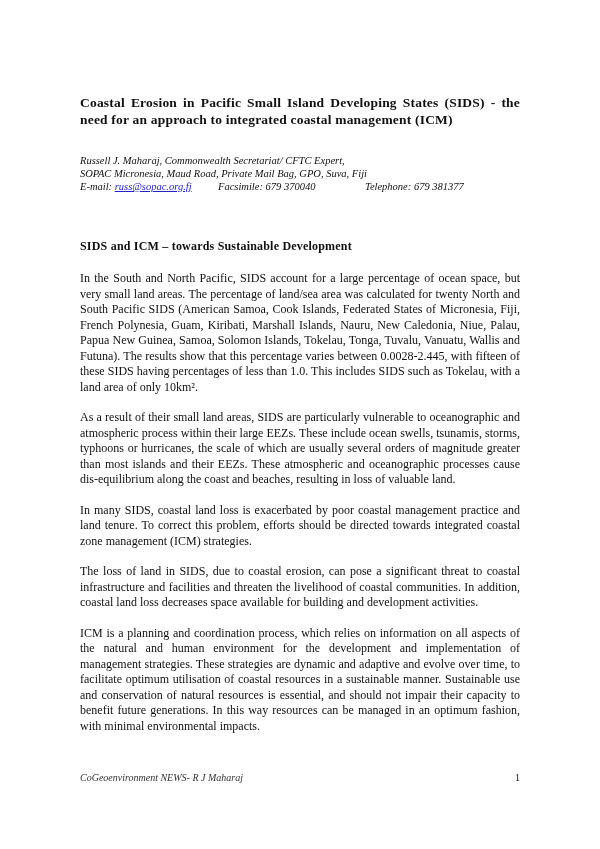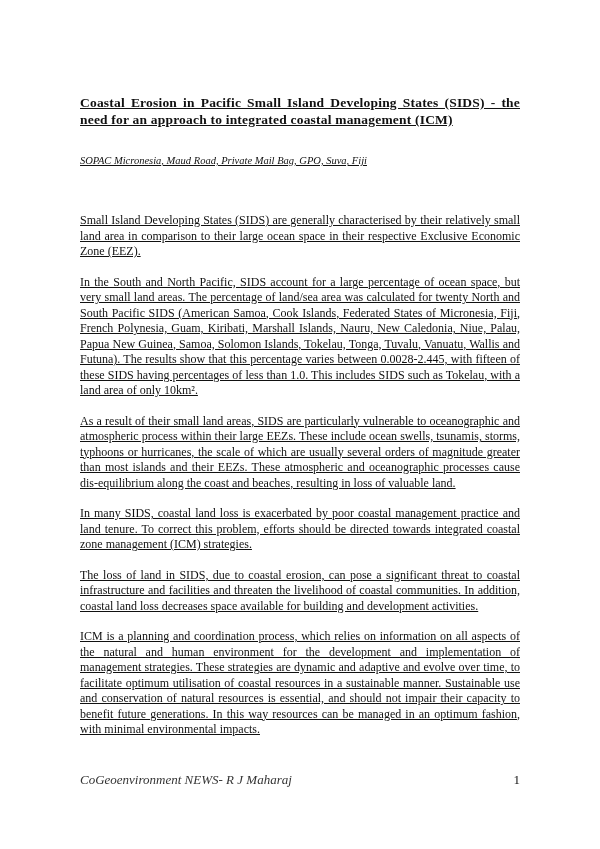--- a/index.html
+++ b/index.html
@@ -10,21 +10,20 @@
   .page {
     position: relative;
     width: 600px;
     height: 849px;
     background: #ffffff;
     font-family: "Liberation Serif", "DejaVu Serif", serif;
     color: #111111;
     box-sizing: border-box;
     padding: 94px 80px 0 80px;
     overflow: hidden;
-    text-decoration: underline;
   }
   .title {
     font-size: 13.5px;
     font-weight: bold;
     line-height: 17px;
     text-align: justify;
     letter-spacing: 0.2px;
     margin: 0 0 26px 0;
   }
   .authors {
@@ -62,45 +61,49 @@
     margin: 0 0 15px 0;
   }
   .footer {
     position: absolute;
     left: 80px;
     right: 80px;
     top: 772px;
     display: flex;
     justify-content: space-between;
     align-items: baseline;
-    font-size: 13px;
+    font-size: 10px;
   }
   .footer-left {
     font-style: italic;
     color: #333333;
   }
   .footer-page {
     font-style: normal;
     color: #111111;
   }
 </style>
 </head>
 <body>
 
 <div class="page">
 
   <h1 class="title">Coastal Erosion in Pacific Small Island Developing States (SIDS) - the need for an approach to integrated coastal management (ICM)</h1>
 
   <div class="authors">
+    <div>Russell J. Maharaj, Commonwealth Secretariat/ CFTC Expert,</div>
     <div>SOPAC Micronesia, Maud Road, Private Mail Bag, GPO, Suva, Fiji</div>
+    <div class="contact-line">
+      <span class="contact-seg1"><span>E-mail: </span><a class="email-link">russ@sopac.org.fj</a></span><span class="contact-seg2">Facsimile: 679 370040</span><span>Telephone: 679 381377</span>
+    </div>
   </div>
 
+  <h2 class="section-heading">SIDS and ICM – towards Sustainable Development</h2>
 
   <div class="body-text">
-    <p>Small Island Developing States (SIDS) are generally characterised by their relatively small land area in comparison to their large ocean space in their respective Exclusive Economic Zone (EEZ).</p>
     <p>In the South and North Pacific, SIDS account for a large percentage of ocean space, but very small land areas. The percentage of land/sea area was calculated for twenty North and South Pacific SIDS (American Samoa, Cook Islands, Federated States of Micronesia, Fiji, French Polynesia, Guam, Kiribati, Marshall Islands, Nauru, New Caledonia, Niue, Palau, Papua New Guinea, Samoa, Solomon Islands, Tokelau, Tonga, Tuvalu, Vanuatu, Wallis and Futuna). The results show that this percentage varies between 0.0028-2.445, with fifteen of these SIDS having percentages of less than 1.0. This includes SIDS such as Tokelau, with a land area of only 10km².</p>
     <p>As a result of their small land areas, SIDS are particularly vulnerable to oceanographic and atmospheric process within their large EEZs. These include ocean swells, tsunamis, storms, typhoons or hurricanes, the scale of which are usually several orders of magnitude greater than most islands and their EEZs. These atmospheric and oceanographic processes cause dis-equilibrium along the coast and beaches, resulting in loss of valuable land.</p>
     <p>In many SIDS, coastal land loss is exacerbated by poor coastal management practice and land tenure. To correct this problem, efforts should be directed towards integrated coastal zone management (ICM) strategies.</p>
     <p>The loss of land in SIDS, due to coastal erosion, can pose a significant threat to coastal infrastructure and facilities and threaten the livelihood of coastal communities. In addition, coastal land loss decreases space available for building and development activities.</p>
     <p>ICM is a planning and coordination process, which relies on information on all aspects of the natural and human environment for the development and implementation of management strategies. These strategies are dynamic and adaptive and evolve over time, to facilitate optimum utilisation of coastal resources in a sustainable manner. Sustainable use and conservation of natural resources is essential, and should not impair their capacity to benefit future generations. In this way resources can be managed in an optimum fashion, with minimal environmental impacts.</p>
   </div>
 
   <div class="footer">
     <span class="footer-left">CoGeoenvironment NEWS- R J Maharaj</span>
     <span class="footer-page">1</span>

